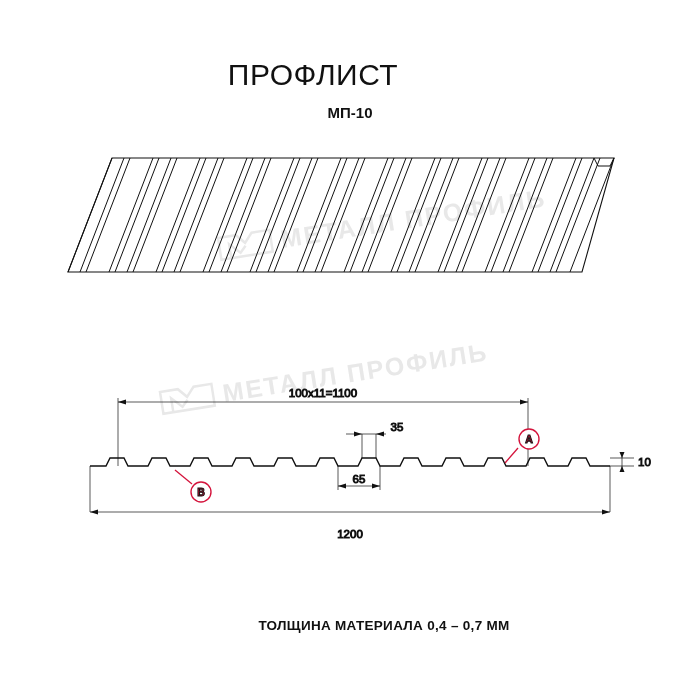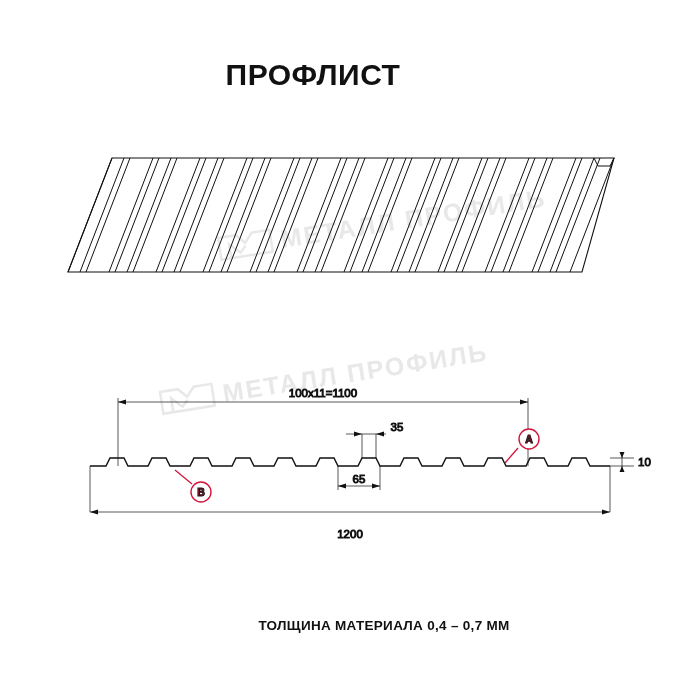--- a/index.html
+++ b/index.html
@@ -21,21 +21,21 @@
     width: 700px;
     height: 700px;
   }
   .title {
     position: absolute;
     top: 58px;
     left: 0;
     width: 626px;
     text-align: center;
     font-size: 30px;
-    font-weight: bold;
+    font-weight: normal;
     letter-spacing: 0.5px;
     color: #111;
   }
   .subtitle {
     position: absolute;
     top: 104px;
     left: 0;
     width: 700px;
     text-align: center;
     font-size: 15px;
@@ -92,20 +92,21 @@
     stroke-width: 1.3;
     fill: none;
   }
 </style>
 </head>
 <body>
 
 <div class="page">
 
   <div class="title">ПРОФЛИСТ</div>
+  <div class="subtitle">МП-10</div>
   <div class="footnote">ТОЛЩИНА МАТЕРИАЛА 0,4 – 0,7 ММ</div>
 
   <svg class="art" width="700" height="700" viewBox="0 0 700 700">
 
     <g transform="translate(218,238) rotate(-9)">
       <g class="wm-shape">
         <path d="M0,22 L0,0 L18,0 L26,9 L34,0 L52,0 L52,22 Z"></path>
         <path d="M10,22 L10,8 L20,18 L26,12"></path>
       </g>
       <text class="wm-text" x="62" y="20">МЕТАЛЛ ПРОФИЛЬ</text>

